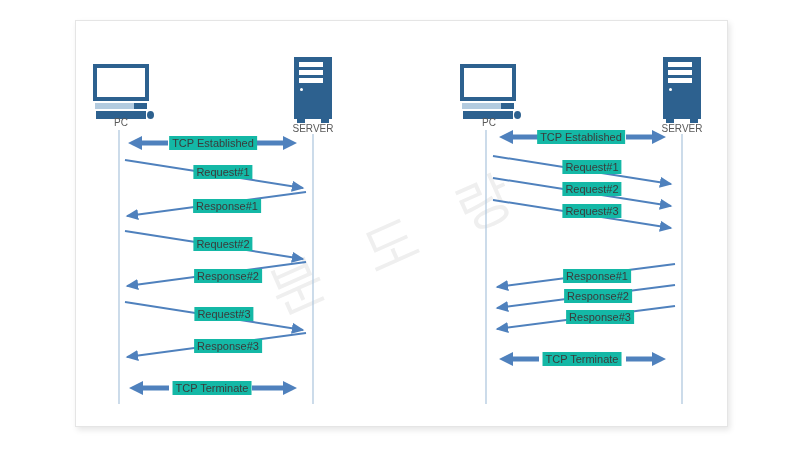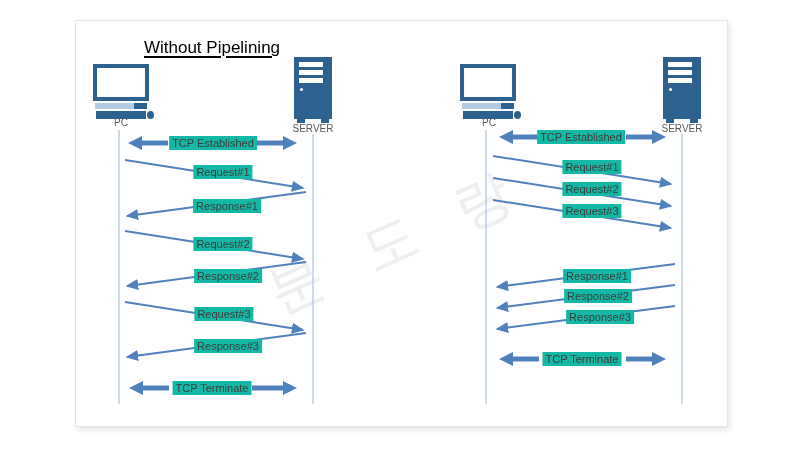--- a/index.html
+++ b/index.html
@@ -74,21 +74,20 @@
     <path d="M666 359 L652 352 L652 356.5 L626 356.5 L626 361.5 L652 361.5 L652 366 Z" fill="#4f81bd"></path>
 
     <line x1="493" y1="156" x2="671" y2="184" stroke="#4f81bd" stroke-width="2" marker-end="url(#ah)"></line>
     <line x1="493" y1="178" x2="671" y2="206" stroke="#4f81bd" stroke-width="2" marker-end="url(#ah)"></line>
     <line x1="493" y1="200" x2="671" y2="228" stroke="#4f81bd" stroke-width="2" marker-end="url(#ah)"></line>
     <line x1="675" y1="264" x2="497" y2="287" stroke="#4f81bd" stroke-width="2" marker-end="url(#ah)"></line>
     <line x1="675" y1="285" x2="497" y2="308" stroke="#4f81bd" stroke-width="2" marker-end="url(#ah)"></line>
     <line x1="675" y1="306" x2="497" y2="329" stroke="#4f81bd" stroke-width="2" marker-end="url(#ah)"></line>
   </svg>
 
-  <div class="title" style="left:212px;top:38px;">Without Pipelining</div>
 
   <div class="pc-icon" style="left:93px;top:64px;">
     <div class="pc-monitor"></div>
     <div class="pc-kb-light"></div>
     <div class="pc-kb-dark"></div>
     <div class="pc-base"></div>
     <div class="pc-mouse"></div>
   </div>
   <div class="node-lbl" style="left:121px;top:117px;">PC</div>
 

